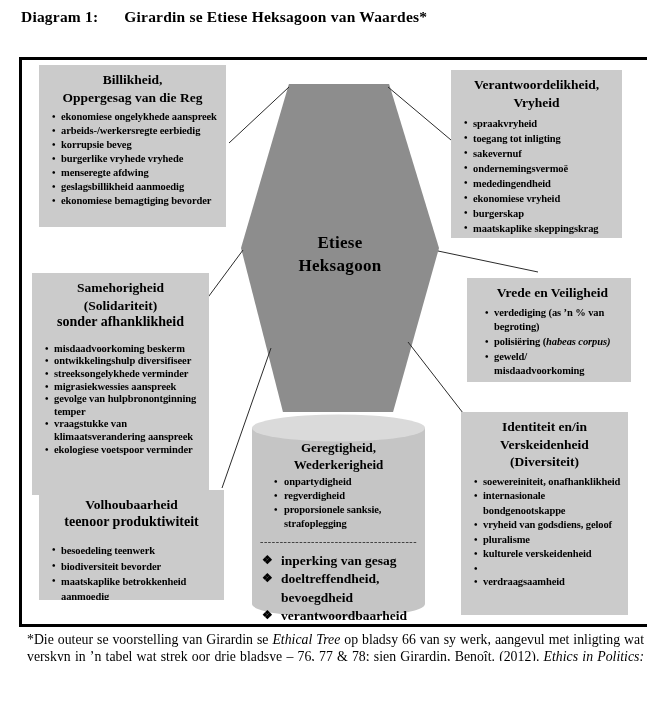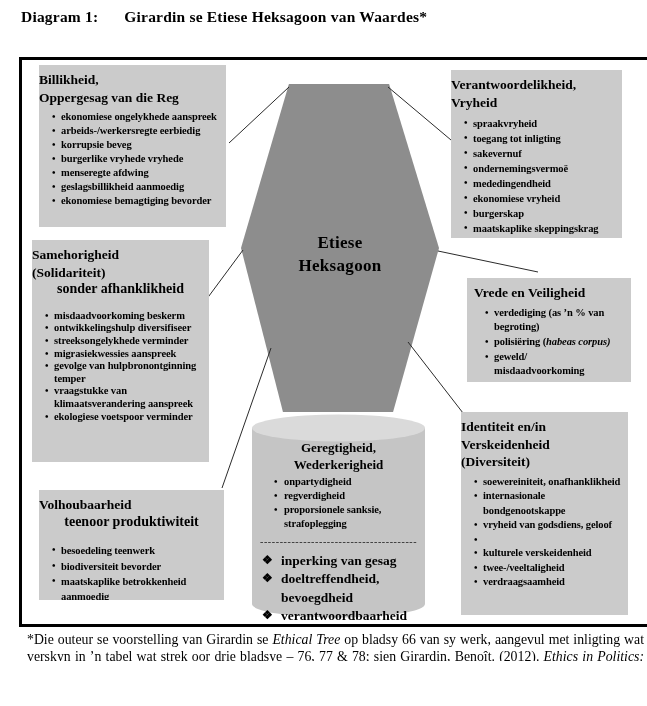--- a/index.html
+++ b/index.html
@@ -18,21 +18,21 @@
 
   
   .frame{position:absolute; left:8px; top:57px; width:632px; height:570px;
          border:3px solid var(--frame-border); background:var(--background);}
 
   
   .lines{position:absolute; left:0; top:0; width:626px; height:564px; z-index:1;}
 
   
   .box{position:absolute; background:var(--box-fill); z-index:2; overflow:hidden;}
-  .box-title{font-weight:bold; font-size:13.5px; line-height:1.3; padding-top:6px;}
+  .box-title{font-weight:bold; font-size:13.5px; line-height:1.3; text-align:center; padding-top:6px;}
   .box-subtitle{font-weight:bold; font-size:14px; line-height:1.2; text-align:center;}
   .box-list{margin-top:4px;}
   .bi{display:flex; font-weight:bold; font-size:10.5px; line-height:1.38; letter-spacing:-0.1px;}
   .bi .dot{flex:0 0 22px; padding-left:13px; font-size:10px;}
   .bi .bi-t{flex:1; padding-right:4px;}
 
   .box-billikheid .bi{line-height:1.33;}
   .box-verantwoordelikheid .box-list{margin-top:5px;}
   .box-verantwoordelikheid .bi{line-height:1.43;}
   .box-samehorigheid .box-list{margin-top:12px;}
@@ -167,21 +167,21 @@
             <span class="dot">•</span>
             <span class="bi-t">burgerskap</span>
           </div>
           <div class="bi">
             <span class="dot">•</span>
             <span class="bi-t">maatskaplike skeppingskrag</span>
           </div>
         </div>
     </div>
 
-    <div class="box box-samehorigheid" style="left:10px; top:180px; width:177px; height:222px;">
+    <div class="box box-samehorigheid" style="left:10px; top:213px; width:177px; height:222px;">
       <div class="box-title">
           <div>Samehorigheid</div>
           <div>(Solidariteit)</div>
         </div>
       <div class="box-subtitle">sonder afhanklikheid</div>
       <div class="box-list">
           <div class="bi">
             <span class="dot">•</span>
             <span class="bi-t">misdaadvoorkoming beskerm</span>
           </div>
@@ -267,28 +267,28 @@
           <div class="bi">
             <span class="dot">•</span>
             <span class="bi-t">internasionale bondgenootskappe</span>
           </div>
           <div class="bi">
             <span class="dot">•</span>
             <span class="bi-t">vryheid van godsdiens, geloof</span>
           </div>
           <div class="bi">
             <span class="dot">•</span>
+            <span class="bi-t">pluralisme</span>
           </div>
           <div class="bi">
             <span class="dot">•</span>
             <span class="bi-t">kulturele verskeidenheid</span>
           </div>
           <div class="bi">
             <span class="dot">•</span>
-            <span class="bi-t">twee-/veeltaligheid</span>
           </div>
           <div class="bi">
             <span class="dot">•</span>
             <span class="bi-t">verdraagsaamheid</span>
           </div>
         </div>
     </div>
 
     <div class="cylinder">
       <svg class="cyl-svg" width="175" height="204" viewBox="0 0 175 204">

